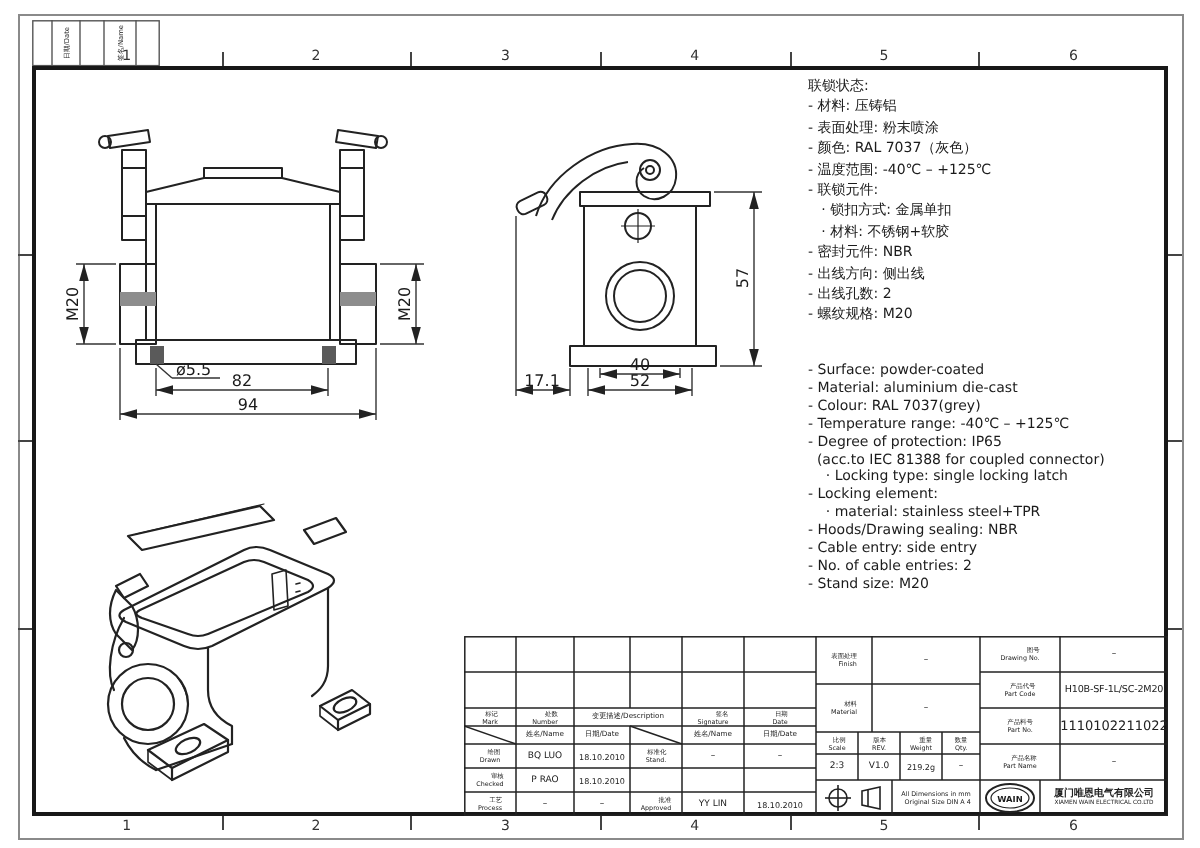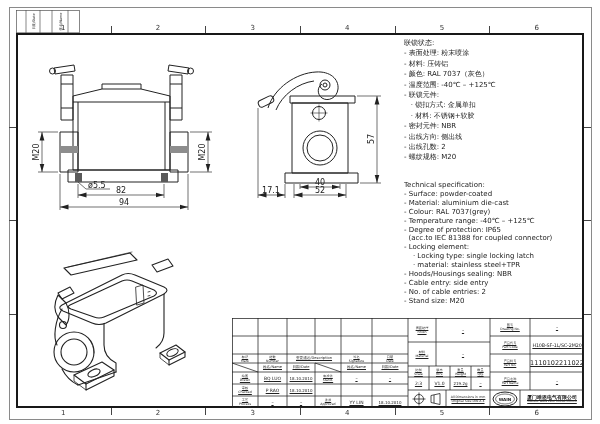--- a/index.html
+++ b/index.html
@@ -16,21 +16,21 @@
   .tick-v{width:1px;height:7px;background:#444;}
   .tick-h{width:7px;height:1px;background:#444;}
   .notes{left:404px;width:186px;font-size:7px;}
   .notes .nline{white-space:pre;}
   .notes-cn{top:38px;line-height:10.4px;}
   .notes-en{top:181px;line-height:8.9px;}
   svg{display:block;}
   svg text{font-family:"DejaVu Sans","Liberation Sans",sans-serif;fill:#1b1b1b;}
   .tb{left:232px;top:318px;width:352px;height:90px;}
   .tbc{position:absolute;display:flex;align-items:center;justify-content:center;
-       text-align:center;white-space:pre-line;color:#222;overflow:hidden;text-decoration:underline;}
+       text-align:right;white-space:pre-line;color:#222;overflow:hidden;}
   .lab{font-size:3.2px;line-height:1.25;}
   .lab4{font-size:3.6px;line-height:1.2;}
   .val{font-size:4.5px;}
   .val4{font-size:4px;}
   .corner{left:16px;top:10px;}
 </style>
 </head>
 <body>
 <div id="sheet">
 
@@ -228,47 +228,46 @@
     <path d="M32,140 L60,127 L72,135 L44,149 Z"></path>
     <path d="M72,135 L72,141 L44,155 L44,149"></path>
     <path d="M32,140 L32,146 L44,155" stroke-width="0.8"></path>
     <ellipse cx="52" cy="138" rx="6.5" ry="3.4" transform="rotate(-24 52 138)"></ellipse>
   </g>
 </svg>
 
 <div class="abs notes notes-cn">
   <div class="nline">联锁状态:</div>
   <div>
+        <div class="nline">- 材料: 压铸铝</div>
         <div class="nline">- 表面处理: 粉末喷涂</div>
-        <div class="nline">- 材料: 压铸铝</div>
         <div class="nline">- 颜色: RAL 7037（灰色）</div>
         <div class="nline">- 温度范围: -40℃ – +125℃</div>
         <div class="nline">- 联锁元件:</div>
         <div class="nline">   · 锁扣方式: 金属单扣</div>
         <div class="nline">   · 材料: 不锈钢+软胶</div>
         <div class="nline">- 密封元件: NBR</div>
         <div class="nline">- 出线方向: 侧出线</div>
         <div class="nline">- 出线孔数: 2</div>
         <div class="nline">- 螺纹规格: M20</div>
       </div>
 </div>
 
 <div class="abs notes notes-en">
-  <div class="nline">Technical specification:</div>
   <div>
         <div class="nline">- Surface: powder-coated</div>
         <div class="nline">- Material: aluminium die-cast</div>
         <div class="nline">- Colour: RAL 7037(grey)</div>
         <div class="nline">- Temperature range: -40℃ – +125℃</div>
         <div class="nline">- Degree of protection: IP65</div>
         <div class="nline">  (acc.to IEC 81388 for coupled connector)</div>
+        <div class="nline">    · Locking type: single locking latch</div>
         <div class="nline">- Locking element:</div>
-        <div class="nline">    · Locking type: single locking latch</div>
         <div class="nline">    · material: stainless steel+TPR</div>
-        <div class="nline">- Hoods/Housings sealing: NBR</div>
+        <div class="nline">- Hoods/Drawing sealing: NBR</div>
         <div class="nline">- Cable entry: side entry</div>
         <div class="nline">- No. of cable entries: 2</div>
         <div class="nline">- Stand size: M20</div>
       </div>
 </div>
 
 <div class="abs tb">
   <svg width="352" height="90" viewBox="0 0 352 90" style="position:absolute;left:0;top:0">
     <g stroke="#222" stroke-width="0.75" fill="none">
       <rect x="0.4" y="0.4" width="351.2" height="89.2"></rect>

